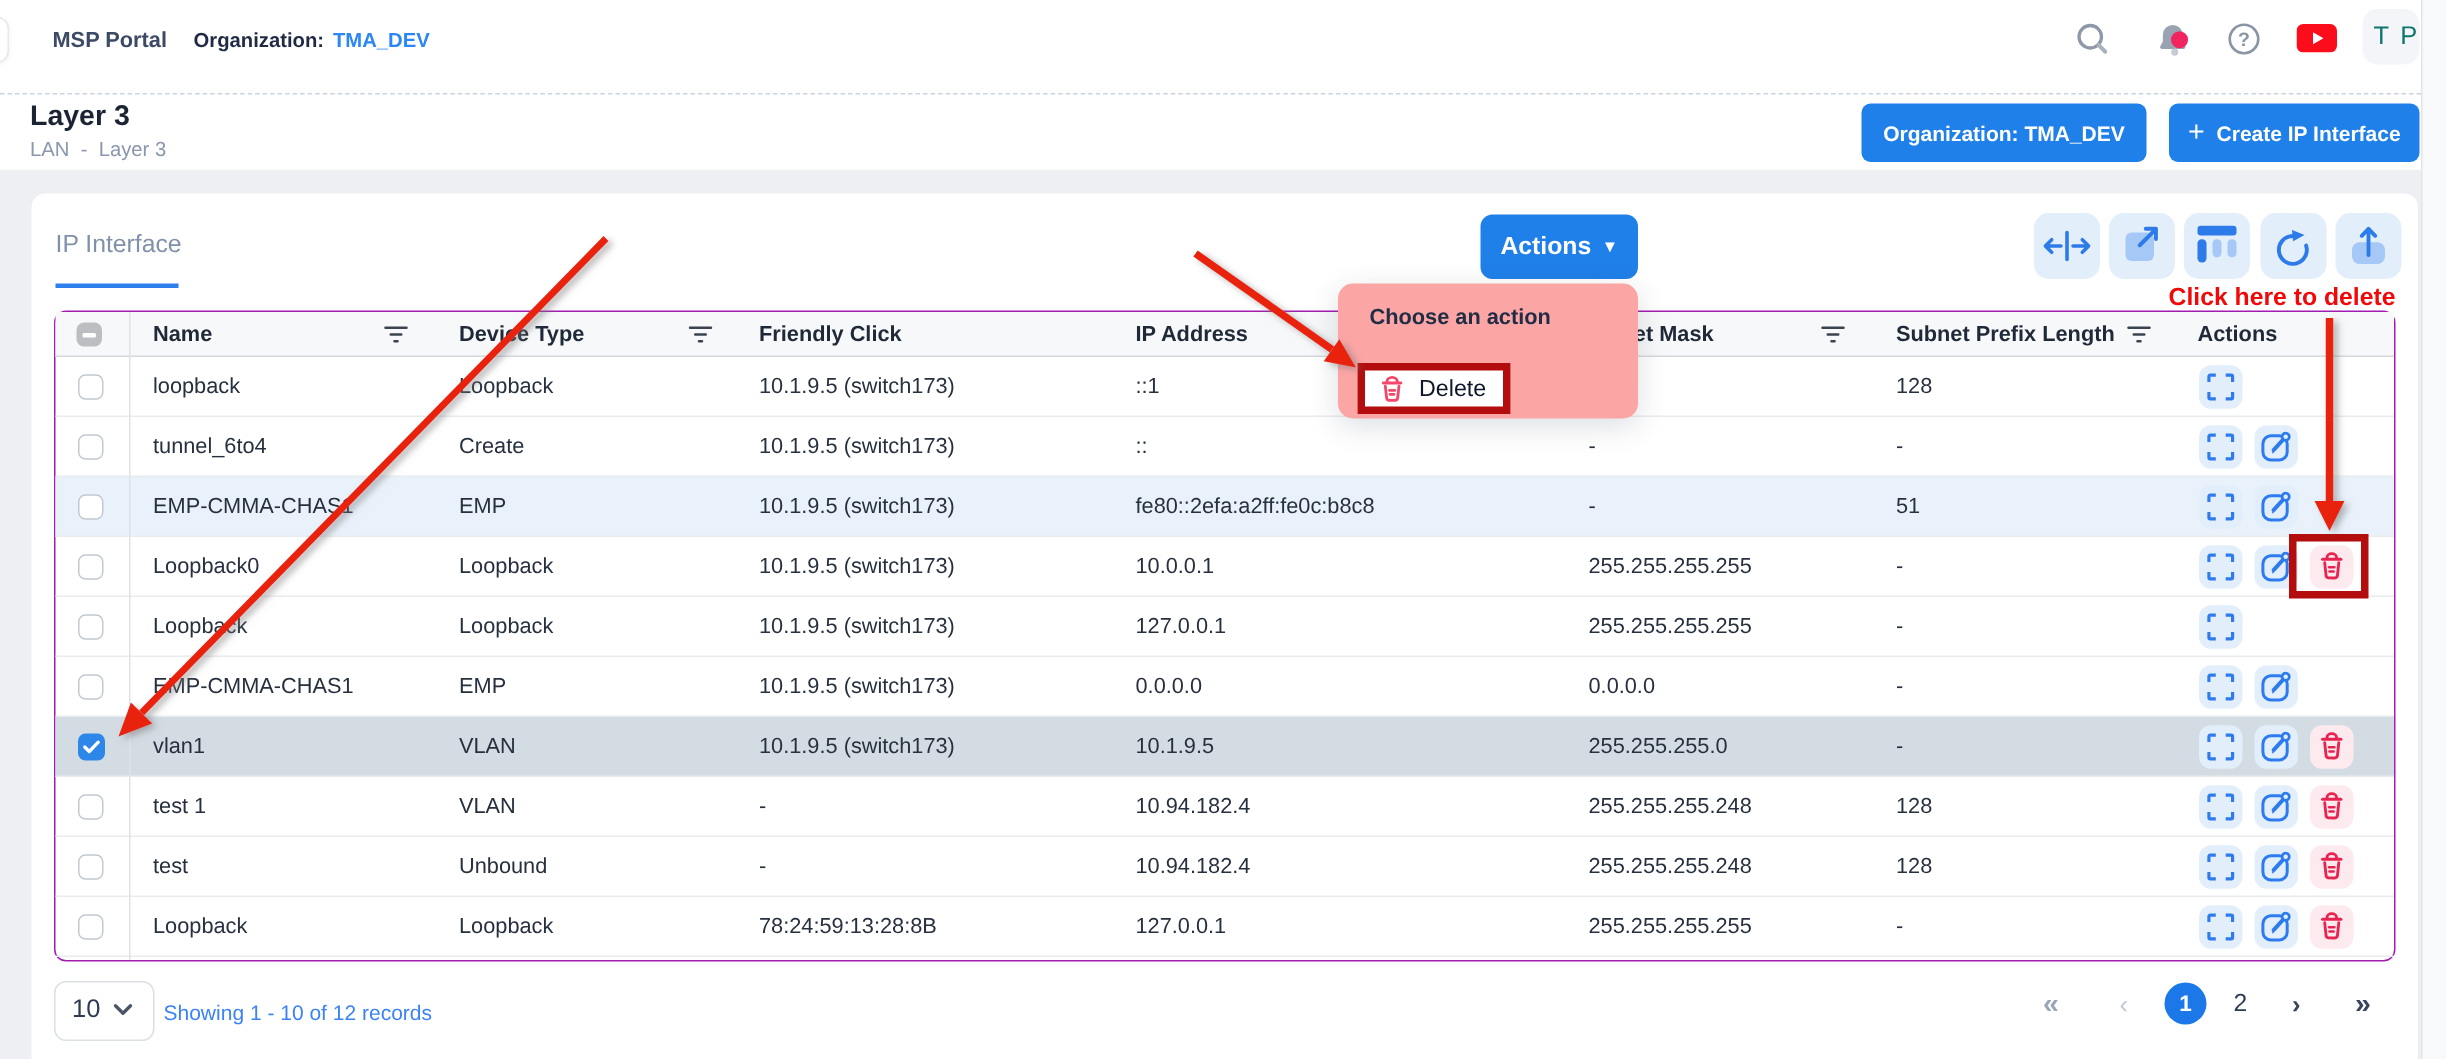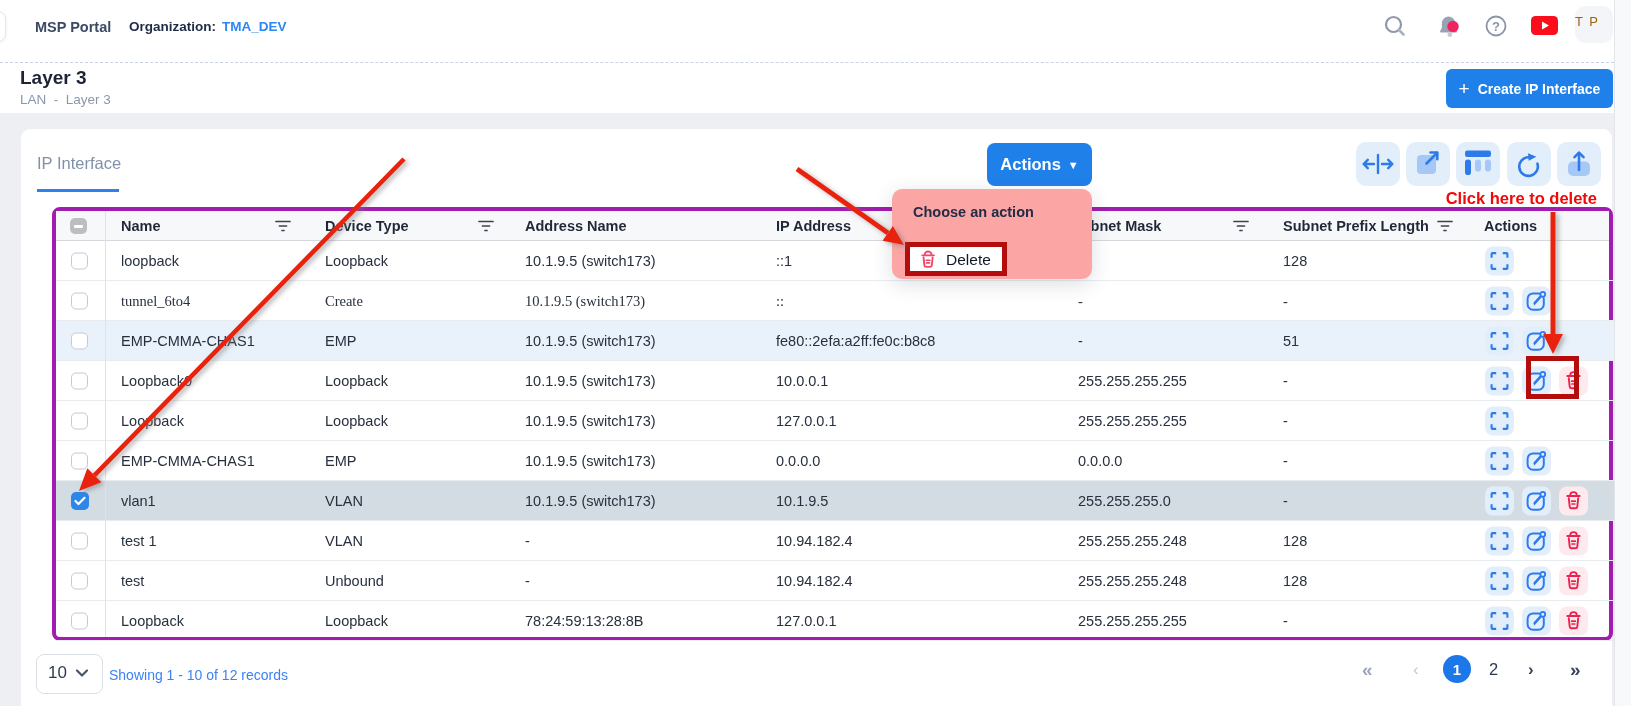--- a/index.html
+++ b/index.html
@@ -25,21 +25,21 @@
 .tabline{left:37px;top:189px;width:82px;height:2.5px;background:#2f80ed}
 
 .ann{left:402px;top:147px;width:400px;text-align:center;font-size:17px;line-height:18.5px;letter-spacing:-0.2px;font-weight:bold;color:#f10808}
 .ann2{left:1427px;top:189px;width:170px;text-align:right;font-size:16.5px;font-weight:bold;color:#f10808}
 
 #actbtn{left:987px;top:143px;width:105px;height:43px;border-radius:8px;font-size:16.5px}
 #search{left:1106px;top:143px;width:245px;height:42px;border:1.5px solid #d9dee4;border-radius:8px;background:#fff}
 #search .ph{position:absolute;left:34px;top:11px;font-size:16px;color:#98a1ad}
 .tbtn{top:142px;width:44px;height:44px;background:#e3eefb;border-radius:10px;display:flex;align-items:center;justify-content:center}
 
-#tbl{left:52px;top:207px;width:1561px;height:434px;border:4px solid #a21caf;border-radius:8px;background:#fff}
+#tbl{left:36px;top:207px;width:1561px;height:434px;border:1px solid #a21caf;border-radius:8px;background:#fff}
 #thead{position:absolute;left:0;top:0;width:100%;height:30px;background:#f7f8f9;border-bottom:1px solid #d5d9de}
 .th{position:absolute;top:50%;transform:translateY(-50%);font-size:14.5px;font-weight:bold;color:#1f2937;white-space:nowrap}
 .colsep{position:absolute;left:49px;top:0;bottom:0;width:1px;background:#dfe2e7;z-index:5}
 .tr{position:absolute;left:0;width:1559px;height:40px;border-bottom:1px solid #e9ecef}
 .c{position:absolute;top:50%;transform:translateY(-50%);font-size:14.5px;color:#27303e;white-space:nowrap}
 .cb{position:absolute;left:15px;top:50%;transform:translateY(-50%);width:17px;height:17px;border:1.5px solid #c2c9d2;border-radius:5px;background:#fff}
 .cbon{position:absolute;left:15px;top:50%;transform:translateY(-50%);width:18px;height:18px;border-radius:5px;background:#2c87e8;color:#fff;display:flex;align-items:center;justify-content:center}
 .ib{position:absolute;top:50%;transform:translateY(-50%);width:29px;height:29px;border-radius:8px;display:flex;align-items:center;justify-content:center}
 .bb{background:#e3eefb}
 .pb{background:#fdeaee}
@@ -76,25 +76,26 @@
     </svg>
   <svg class="a" style="left:1485px;top:15px" width="22" height="22" viewBox="0 0 22 22">
       <circle cx="11" cy="11" r="9.5" fill="none" stroke="#8b95a6" stroke-width="1.8"></circle>
       <text x="11" y="15.5" font-size="13" font-weight="bold" fill="#8b95a6" text-anchor="middle" font-family="Liberation Sans">?</text>
     </svg>
   <svg class="a" style="left:1531px;top:16px" width="27" height="19" viewBox="0 0 27 19">
       <rect x="0" y="0" width="27" height="19" rx="4.5" fill="#fc0d1b"></rect>
       <path d="M11 5.5v8l7-4z" fill="#fff"></path>
     </svg>
   <div class="a" style="left:1575px;top:6px;width:38px;height:37px;background:#f4f5f8;border-radius:10px"></div>
-  <div class="a" style="left:1575px;top:14px;width:38px;text-align:left;font-size:13px;color:#a16207;letter-spacing:1.5px">T P</div>
+  <div class="a" style="left:1575px;top:14px;width:38px;text-align:right;font-size:17px;color:#0f766e;letter-spacing:1.5px">T P</div>
 
   <div class="a" id="sub"></div>
   <div class="a h1">Layer 3</div>
   <div class="a crumb">LAN&nbsp; -&nbsp; Layer 3</div>
+  <div class="a btn" style="left:1241px;top:69px;width:190px;height:39px">Organization: TMA_DEV</div>
   <div class="a btn" style="left:1446px;top:69px;width:167px;height:39px"><span style="font-size:19px;font-weight:normal;margin-right:8px">+</span> Create IP Interface</div>
 
   <div class="a" id="card"></div>
   <div class="a tabtxt">IP Interface</div>
   <div class="a tabline"></div>
   <div class="a ann2">Click here to delete</div>
   <div class="a btn" id="actbtn">Actions <span style="font-size:11px;margin-left:7px">▼</span></div>
 
   <div class="a tbtn" style="left:1356px">
       <svg width="44" height="44" viewBox="0 0 44 44">
@@ -131,21 +132,21 @@
         <path d="M17.5 15.2L22 10.6l4.5 4.6" fill="none" stroke="#2d7be8" stroke-width="2.6" stroke-linecap="round" stroke-linejoin="round"></path>
       </svg>
     </div>
 
   <div class="a" id="tbl">
     <div id="thead">
       <div class="a" style="left:14px;top:7px;width:17px;height:16px;background:#bcbec2;border-radius:5px"></div>
       <div class="a" style="left:18px;top:13.5px;width:9px;height:3px;background:#fff;border-radius:1px"></div>
       <span class="th" style="left:65px">Name</span>
       <span class="th" style="left:269px">Device Type</span>
-      <span class="th" style="left:469px">Address Name</span>
+      <span class="th" style="left:469px">Friendly Click</span>
       <span class="th" style="left:720px">IP Address</span>
       <span class="th" style="left:1016px">Subnet Mask</span>
       <span class="th" style="left:1227px">Subnet Prefix Length</span>
       <span class="th" style="left:1428px">Actions</span>
       <svg class="a" style="left:219px;top:9px" width="16" height="12" viewBox="0 0 16 12">
           <path d="M1 1.5h14M4.5 6h7M7 10.5h2" stroke="#3a4350" stroke-width="1.7" stroke-linecap="round"></path>
         </svg>
       <svg class="a" style="left:422px;top:9px" width="16" height="12" viewBox="0 0 16 12">
           <path d="M1 1.5h14M4.5 6h7M7 10.5h2" stroke="#3a4350" stroke-width="1.7" stroke-linecap="round"></path>
         </svg>
@@ -164,21 +165,21 @@
       <span class="c" style="left:469px">10.1.9.5 (switch173)</span>
       <span class="c" style="left:720px">::1</span>
       <span class="c" style="left:1022px">-</span>
       <span class="c" style="left:1227px">128</span>
       <div class="ib bb" style="left:1429px">
           <svg width="19" height="19" viewBox="0 0 19 19">
             <path d="M6.2 1.6H2.5a0.9 0.9 0 0 0-0.9 0.9V6.2M12.8 1.6h3.7a0.9 0.9 0 0 1 0.9 0.9V6.2M1.6 12.8v3.7a0.9 0.9 0 0 0 0.9 0.9H6.2M17.4 12.8v3.7a0.9 0.9 0 0 1-0.9 0.9H12.8" fill="none" stroke="#2e7bf0" stroke-width="2.1"></path>
           </svg>
         </div>
     </div>
-    <div class="tr" style="top:70px;font-family:Liberation Serif, serif;">
+    <div class="tr" style="top:70px;">
       <div class="cb"></div>
       <span class="c" style="left:65px">tunnel_6to4</span>
       <span class="c" style="left:269px">Create</span>
       <span class="c" style="left:469px">10.1.9.5 (switch173)</span>
       <span class="c" style="left:720px">::</span>
       <span class="c" style="left:1022px">-</span>
       <span class="c" style="left:1227px">-</span>
       <div class="ib bb" style="left:1429px">
           <svg width="19" height="19" viewBox="0 0 19 19">
             <path d="M6.2 1.6H2.5a0.9 0.9 0 0 0-0.9 0.9V6.2M12.8 1.6h3.7a0.9 0.9 0 0 1 0.9 0.9V6.2M1.6 12.8v3.7a0.9 0.9 0 0 0 0.9 0.9H6.2M17.4 12.8v3.7a0.9 0.9 0 0 1-0.9 0.9H12.8" fill="none" stroke="#2e7bf0" stroke-width="2.1"></path>

